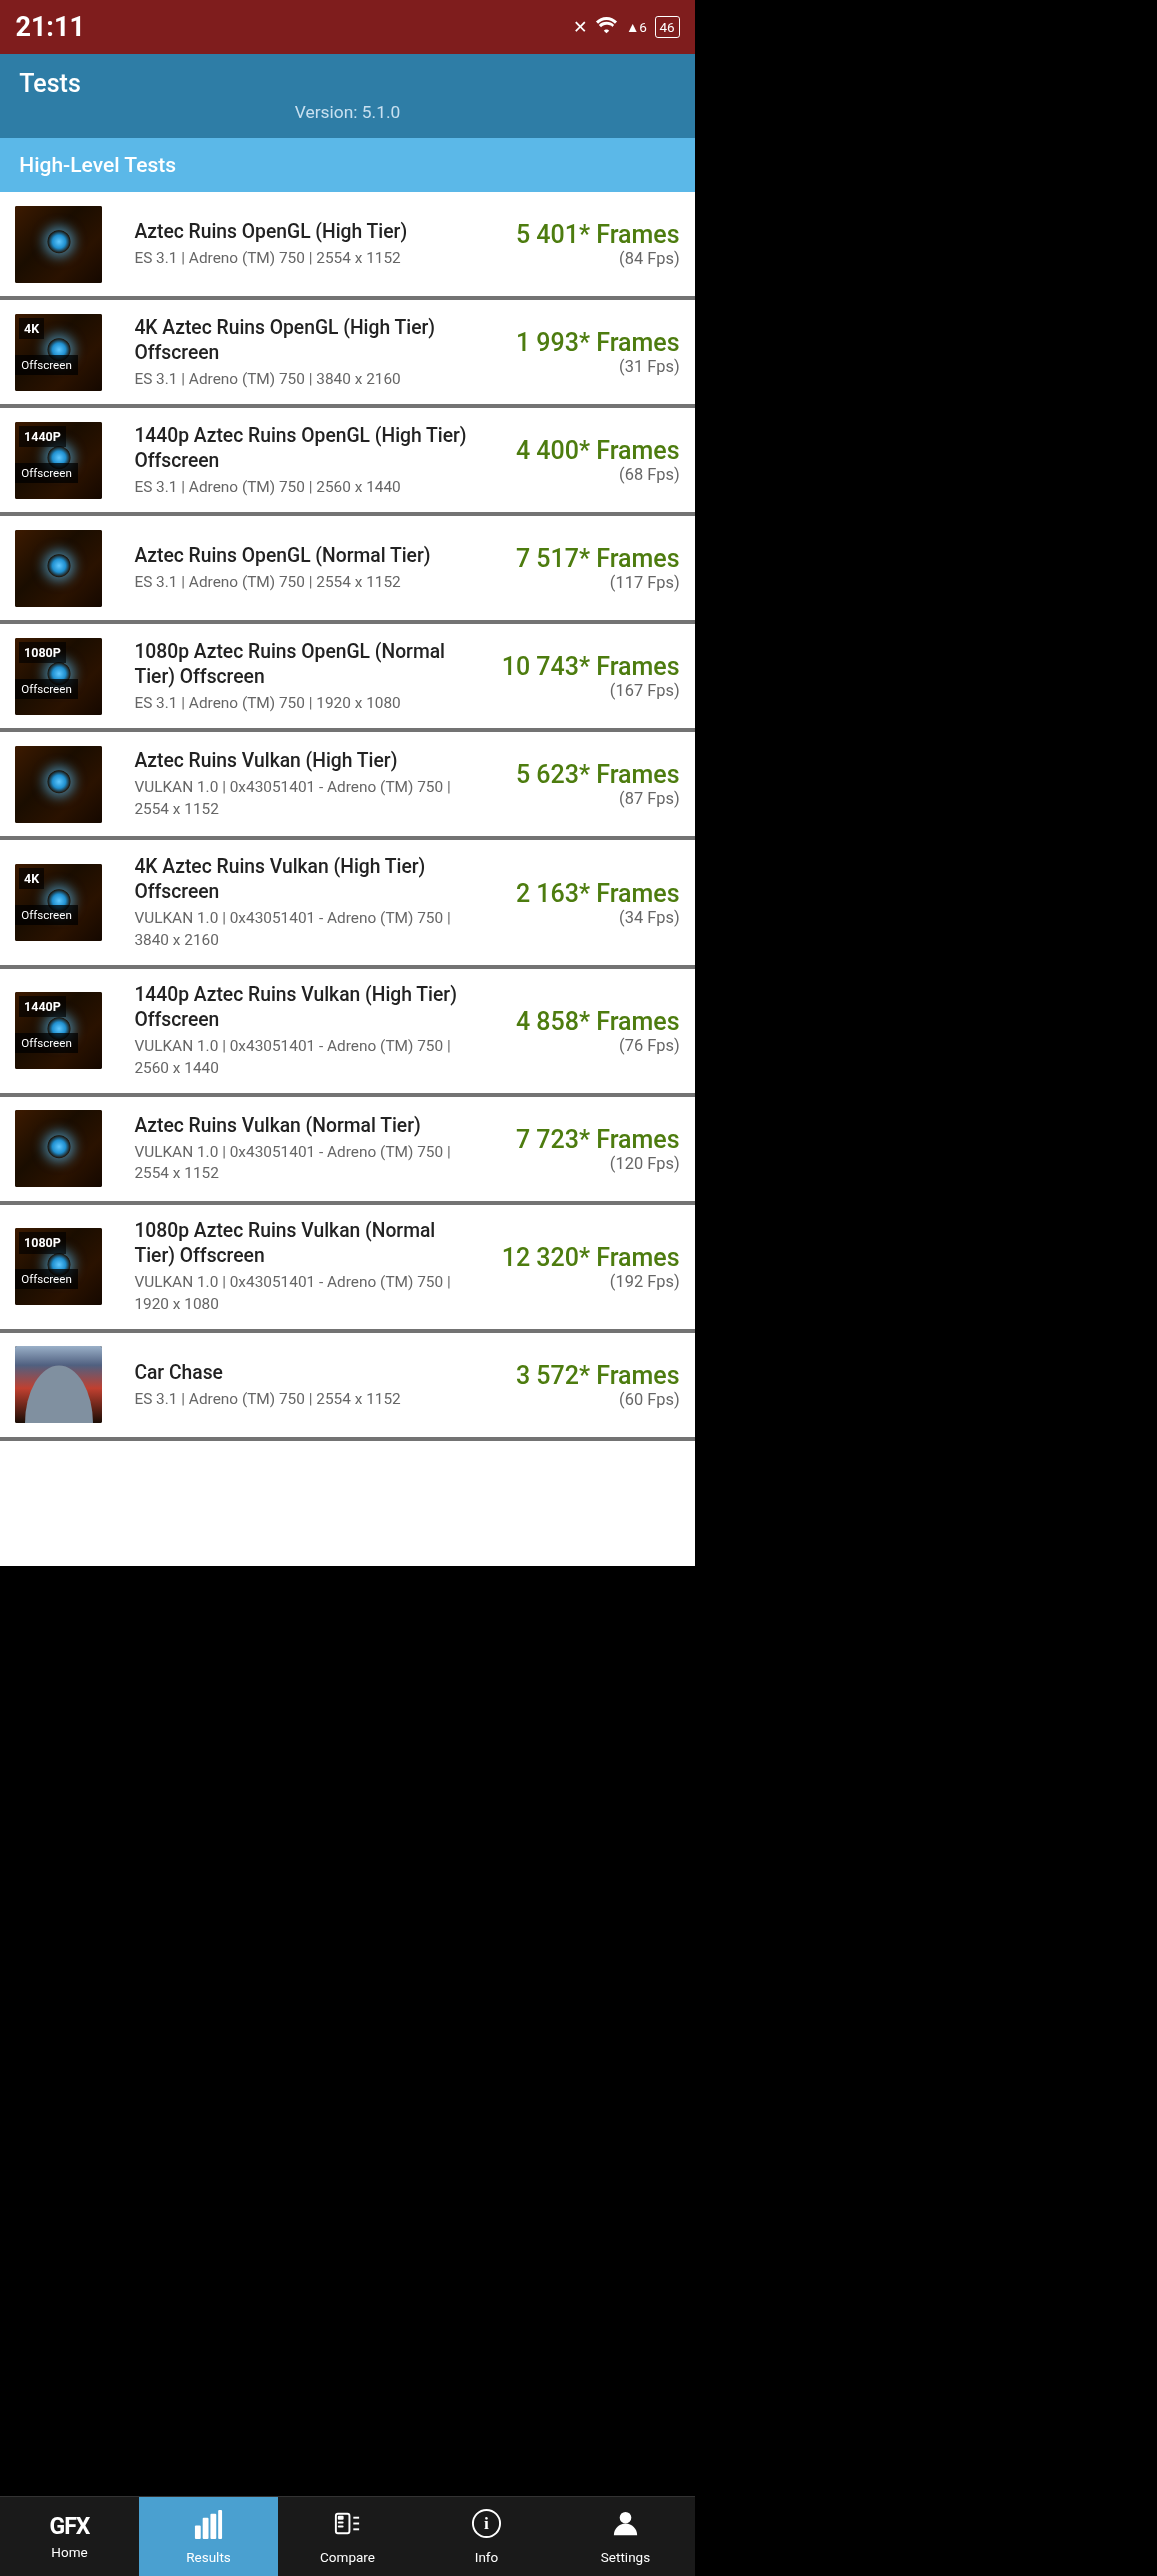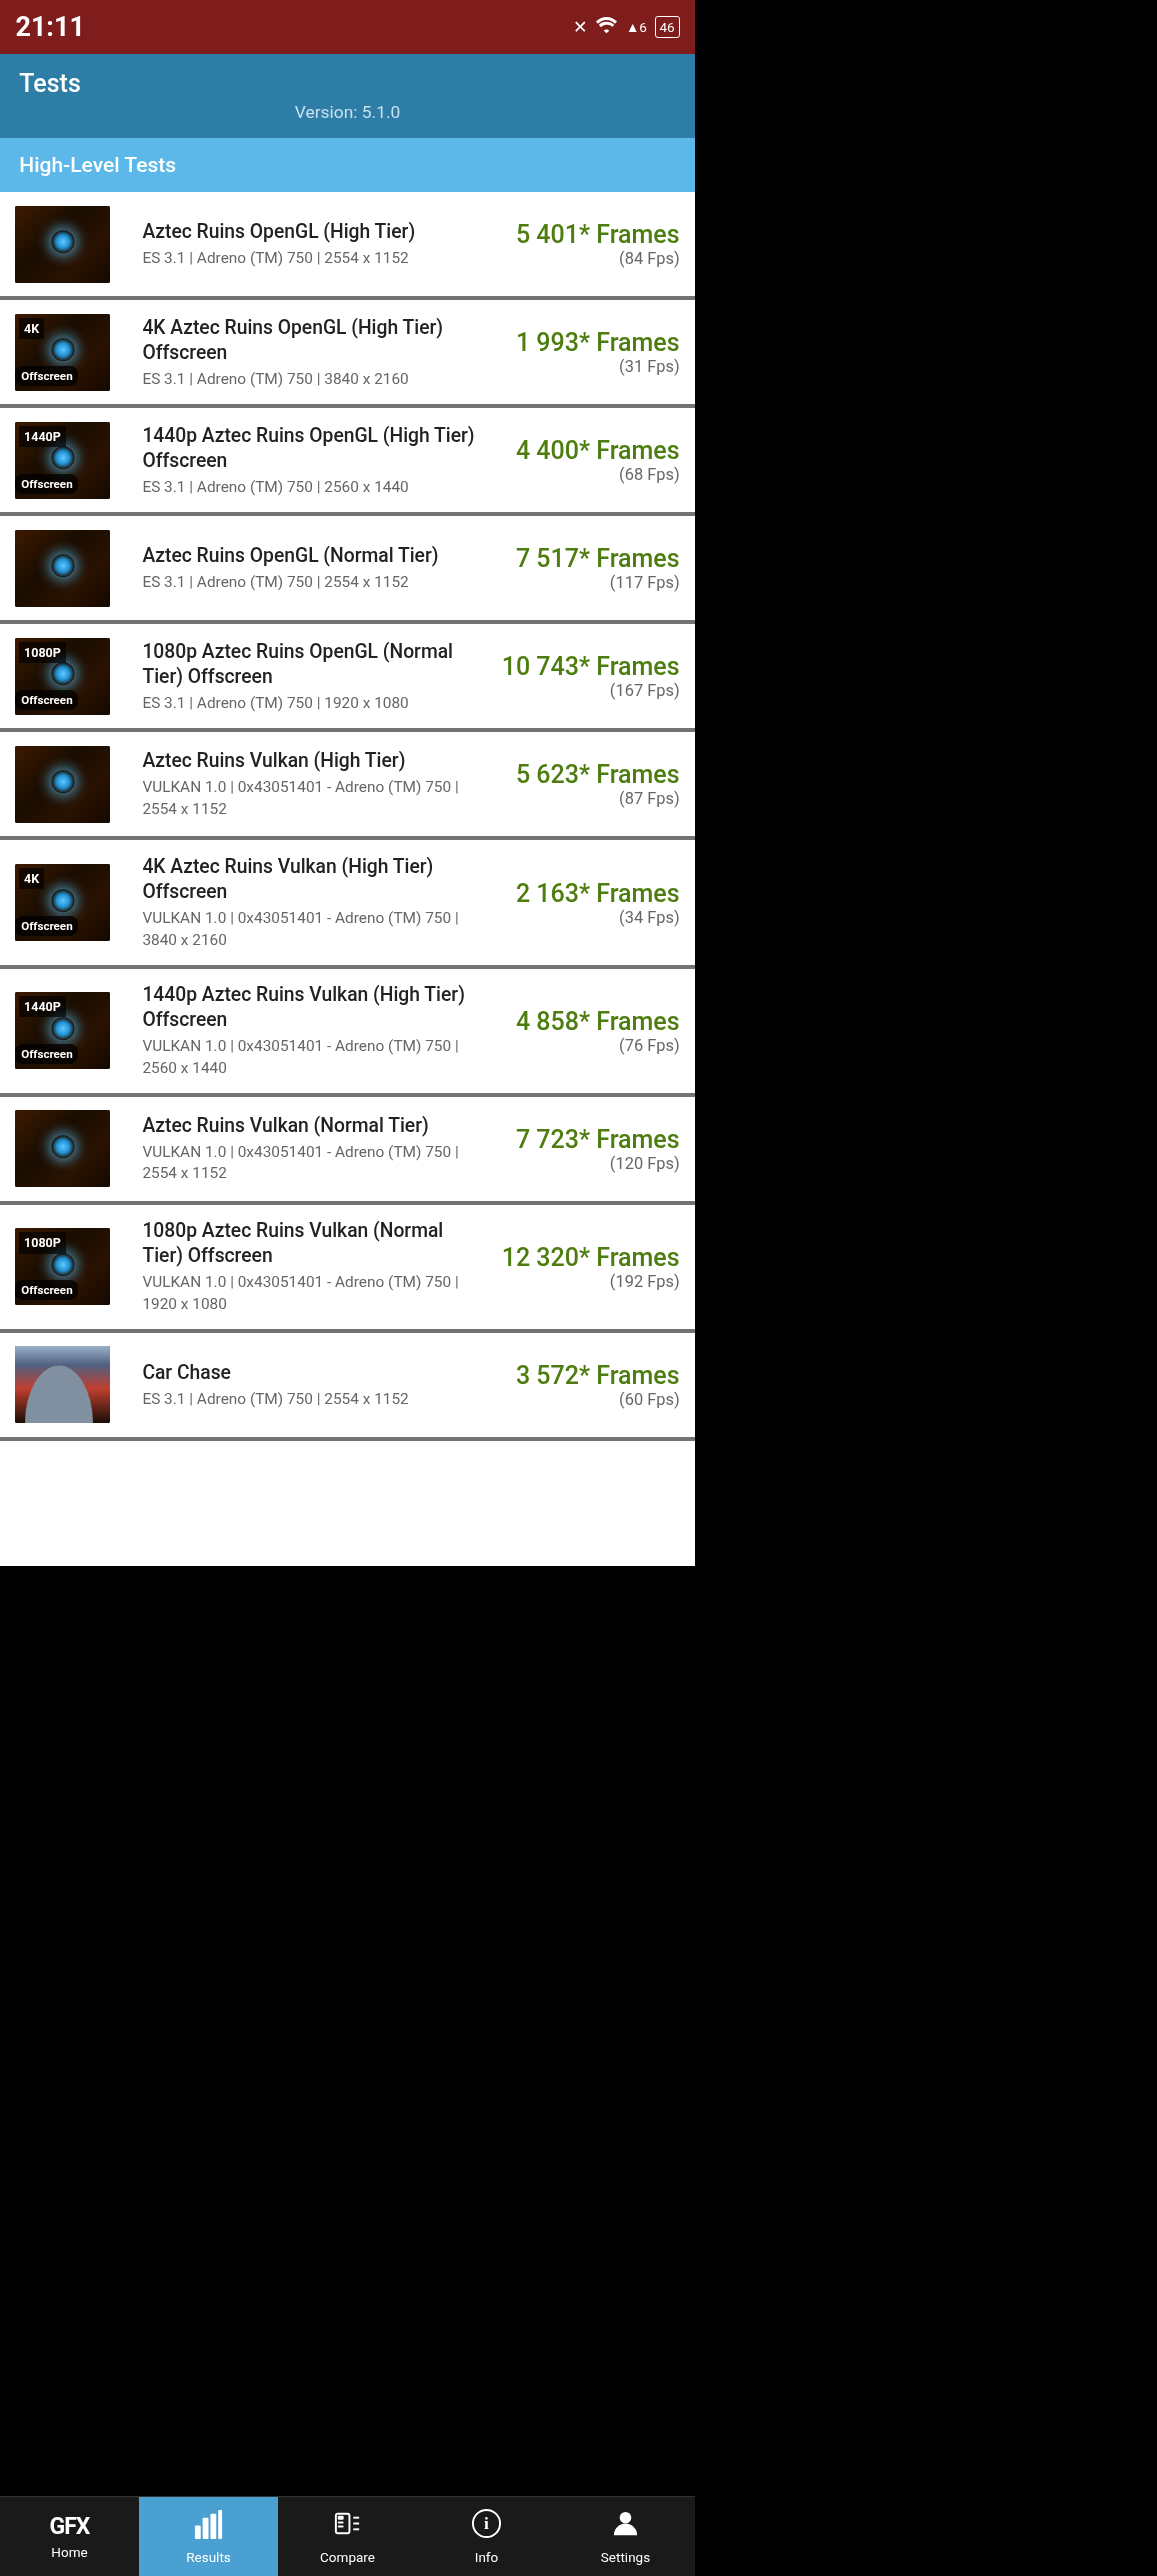--- a/index.html
+++ b/index.html
@@ -79,21 +79,21 @@
     }
     .test-item {
       display: flex;
       align-items: center;
       padding: 13.5px 15.4px;
       border-bottom: 4px solid #737373;
       color: #000;
       gap: 32px;
     }
     .test-thumb {
-      width: 95px;
+      width: 87px;
       height: 77px;
       flex-shrink: 0;
       position: relative;
       overflow: hidden;
       background: #1a0a00;
       border-radius: 1.9px;
     }
     .test-thumb-inner {
       width: 100%;
       height: 100%;
@@ -115,29 +115,28 @@
       border-radius: 50%;
       background: radial-gradient(circle, #60c8ff 0%, #2090d0 40%, transparent 70%);
       position: absolute;
       top: 50%;
       left: 50%;
       transform: translate(-50%, -60%);
       box-shadow: 0 0 11.6px 3.9px rgba(96,200,255,0.6);
     }
     .thumb-badge {
       position: absolute;
-      bottom: 5px;
+      bottom: 16px;
       left: 0;
       background: rgba(0,0,0,0.75);
       color: #fff;
       font-size: 11.6px;
-      font-weight: bold;
+      font-weight: normal;
       padding: 1.9px 5.8px;
       line-height: 1.4;
-      border-radius: 8px;
     }
     .thumb-badge-topleft {
       position: absolute;
       top: 3.9px;
       left: 3.9px;
       background: rgba(0,0,0,0.65);
       color: #fff;
       font-size: 12.5px;
       font-weight: bold;
       padding: 1.9px 4.8px;

